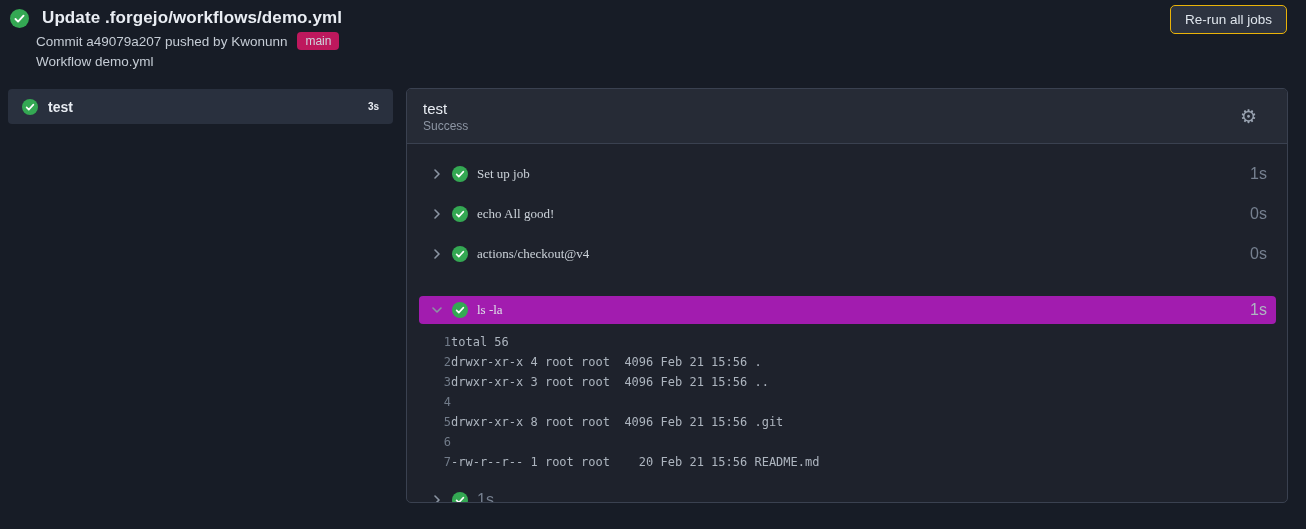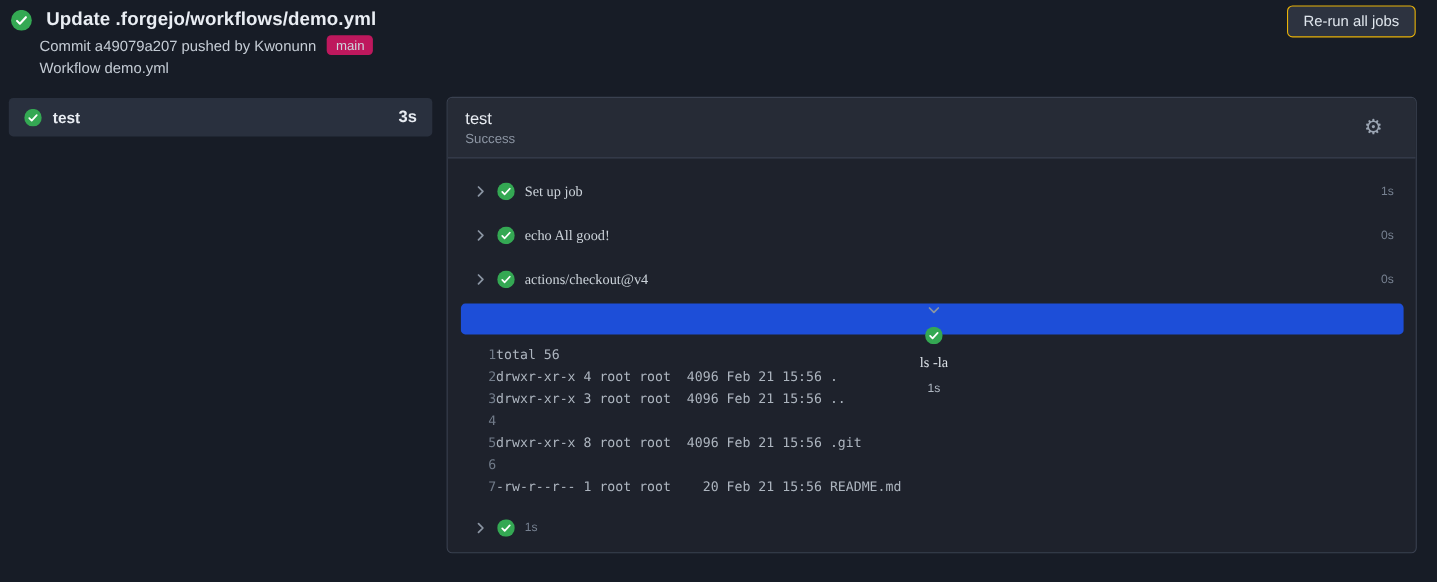--- a/index.html
+++ b/index.html
@@ -30,21 +30,21 @@
   }
 
   
   .jobs-list { position:absolute; left:8px; top:89px; width:385px; }
   .job-item {
     display:flex; align-items:center; gap:10px;
     background:#29303e; border-radius:4px;
     height:35px; padding:0 14px; cursor:pointer;
   }
   .job-item .job-name { font-size:14px; font-weight:700; color:#e8ecf2; flex:1; }
-  .job-item .job-duration { font-size:15px; font-weight:700; color:#e8ecf2;text-align:center; }
+  .job-item .job-duration { font-size:10px; font-weight:700; color:#e8ecf2;text-align:center; }
 
   
   .job-panel {
     position:absolute; left:406px; top:88px; width:882px; height:415px;
     background:#1e222c; border:1px solid #3a4150; border-radius:5px;
     overflow:hidden;
   }
   .panel-header {
     background:#262b36; height:55px; padding:8px 16px;
     border-bottom:1px solid #3a4150;
@@ -57,26 +57,26 @@
     color:#9aa4b2; font-size:19px; line-height:1; cursor:pointer;
     margin-right:14px; font-family:"DejaVu Sans", sans-serif;
   }
 
   .steps { padding-top:10px; }
   .step-row {
     height:40px; display:flex; align-items:center;
     padding:0 20px 0 24px; gap:9px; cursor:pointer;
   }
   .step-label { font-size:13px; color:#ccd3da; flex:1;font-family:Liberation Serif, serif; }
-  .step-duration { font-size:11px; color:#768090; }
+  .step-duration { font-size:16px; color:#768090; }
   .chev { color:#8b95a3; }
 
   .step-row.expanded-head {
-    height:28px; margin:2px 11px 0 12px; padding:0 9px 0 12px;
-    background:#1d4ed8; border-radius:4px;flex-direction:column;
+    height:28px; margin:22px 11px 0 12px; padding:0 9px 0 12px;
+    background:#a21caf; border-radius:4px;
   }
   .step-row.expanded-head .step-label { color:#dde2e8; }
   .step-row.expanded-head .step-duration { color:#aeb6c1; }
 
   .log-block { padding:8px 0; font-family:"DejaVu Sans Mono", monospace; }
   .log-line { display:flex; height:20px; align-items:center; font-size:12px; }
   .log-num {
     width:44px; text-align:right; color:#717b89; flex:none;
     cursor:pointer; user-select:none;
   }

